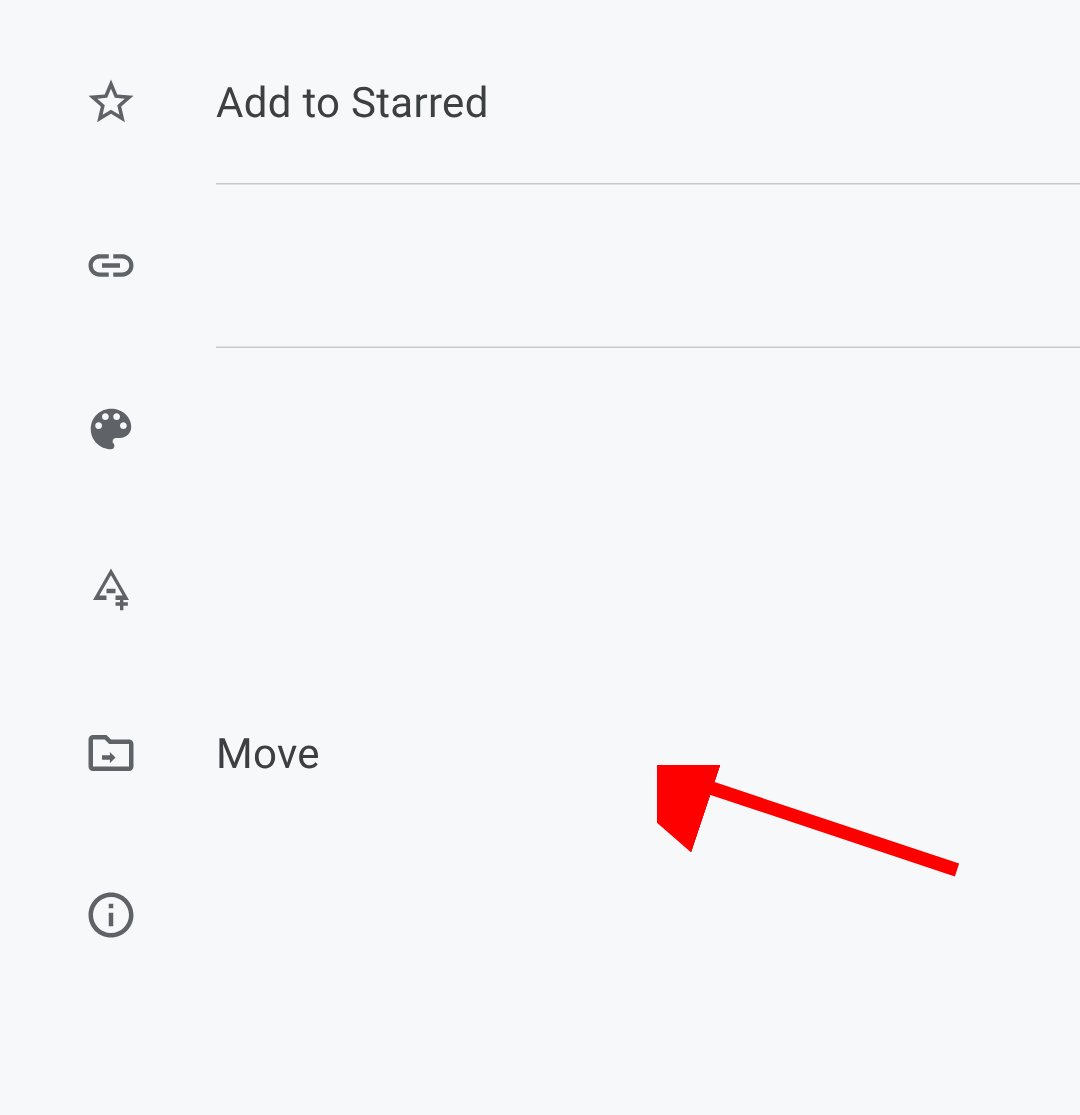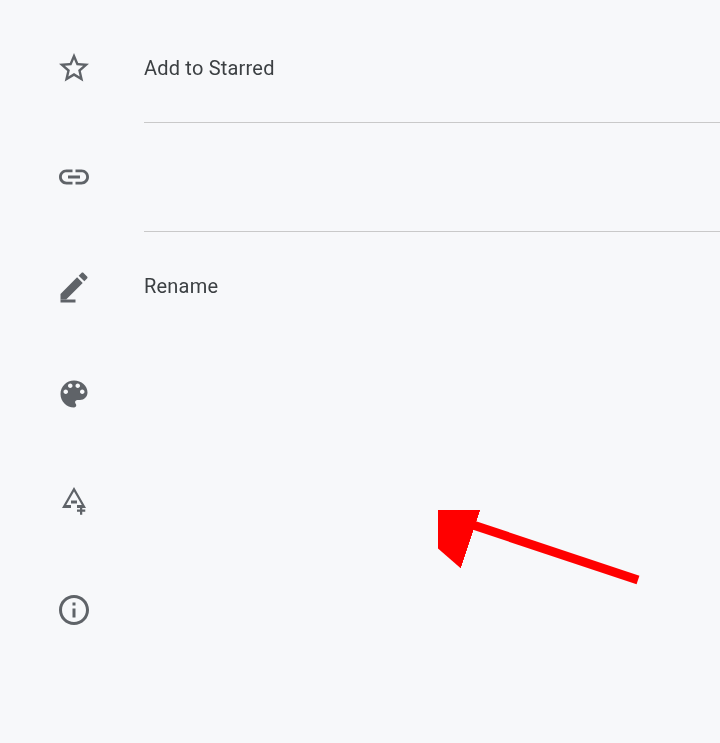--- a/index.html
+++ b/index.html
@@ -27,21 +27,21 @@
     }
     .menu-item .icon {
       width: 36px;
       height: 36px;
       display: flex;
       align-items: center;
       justify-content: center;
       flex-shrink: 0;
     }
     .menu-item .label {
-      font-size: 20px;
+      font-size: 28px;
       color: #3c4043;
       margin-left: 52px;
       letter-spacing: 0.2px;
       text-align: right;
     }
     .divider {
       height: 1px;
       background: #c9c9c9;
       margin-left: 144px;
     }
@@ -76,47 +76,46 @@
   <div class="menu-item">
     <span class="icon">
       <svg viewBox="0 0 24 24">
           <path d="M3.9 12c0-1.71 1.39-3.1 3.1-3.1h4V7H7c-2.76 0-5 2.24-5 5s2.24 5 5 5h4v-1.9H7c-1.71 0-3.1-1.39-3.1-3.1zM8 13h8v-2H8v2zm9-6h-4v1.9h4c1.71 0 3.1 1.39 3.1 3.1s-1.39 3.1-3.1 3.1h-4V17h4c2.76 0 5-2.24 5-5s-2.24-5-5-5z"></path>
         </svg>
     </span>
   </div>
 
   <div class="divider"></div>
 
-  <div class="menu-item">
-    <span class="icon">
-      <svg viewBox="0 0 24 24">
-          <path d="M3 17.25V21h3.75L17.81 9.94l-3.75-3.75L3 17.25zM20.71 7.04c.39-.39.39-1.02 0-1.41l-2.34-2.34c-.39-.39-1.02-.39-1.41 0l-1.83 1.83 3.75 3.75 1.83-1.83z"></path>
-          <path d="M0 22h10v2H0z" transform="translate(3,-1)"></path>
-        </svg>
-    </span>
-    <span class="label">Rename</span>
-  </div>
 
   <div class="menu-item">
     <span class="icon">
       <svg viewBox="0 0 24 24">
           <path d="M12 3c-4.97 0-9 4.03-9 9s4.03 9 9 9c.83 0 1.5-.67 1.5-1.5 0-.39-.15-.74-.39-1.01-.23-.26-.38-.61-.38-.99 0-.83.67-1.5 1.5-1.5H16c2.76 0 5-2.24 5-5 0-4.42-4.03-8-9-8zm-5.5 9c-.83 0-1.5-.67-1.5-1.5S5.67 9 6.5 9 8 9.67 8 10.5 7.33 12 6.5 12zm3-4C8.67 8 8 7.33 8 6.5S8.67 5 9.5 5s1.5.67 1.5 1.5S10.33 8 9.5 8zm5 0c-.83 0-1.5-.67-1.5-1.5S13.67 5 14.5 5s1.5.67 1.5 1.5S15.33 8 14.5 8zm3 4c-.83 0-1.5-.67-1.5-1.5S16.67 9 17.5 9s1.5.67 1.5 1.5-.67 1.5-1.5 1.5z"></path>
         </svg>
     </span>
   </div>
 
   <div class="menu-item">
     <span class="icon">
       <svg viewBox="0 0 24 24">
         <path d="M12 2 L20 16 L14 16 L14 13 L10 13 L10 16 L4 16 Z M6.8 14 L10 14 L10 11 L14 11 L14 14 L17.2 14 L12 5 Z"></path>
         <path d="M17 17 h2 v-2 h1.5 v2 h2 v1.5 h-2 v2 h-1.5 v-2 h-2 Z" transform="translate(-3,0)"></path>
       </svg>
     </span>
   </div>
 
+  <div class="menu-item">
+    <span class="icon">
+      <svg viewBox="0 0 24 24">
+          <path d="M20 6h-8l-2-2H4c-1.1 0-2 .9-2 2v12c0 1.1.9 2 2 2h16c1.1 0 2-.9 2-2V8c0-1.1-.9-2-2-2zm0 12H4V6h5.17l2 2H20v10zm-8.5-5H8v2h3.5v1.5L14 14l-2.5-2.5V13z"></path>
+        </svg>
+    </span>
+    <span class="label">Move</span>
+  </div>
 
   <div class="menu-item">
     <span class="icon">
       <svg viewBox="0 0 24 24">
           <path d="M11 7h2v2h-2zm0 4h2v6h-2zm1-9C6.48 2 2 6.48 2 12s4.48 10 10 10 10-4.48 10-10S17.52 2 12 2zm0 18c-4.41 0-8-3.59-8-8s3.59-8 8-8 8 3.59 8 8-3.59 8-8 8z"></path>
         </svg>
     </span>
   </div>
 
 </div>

